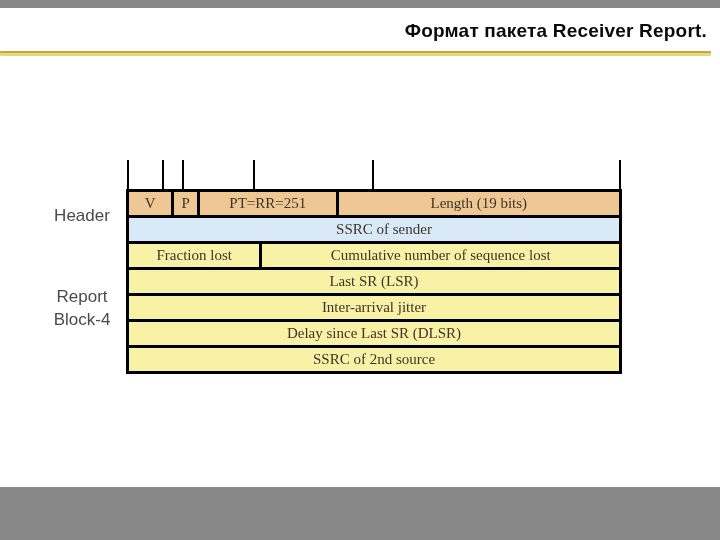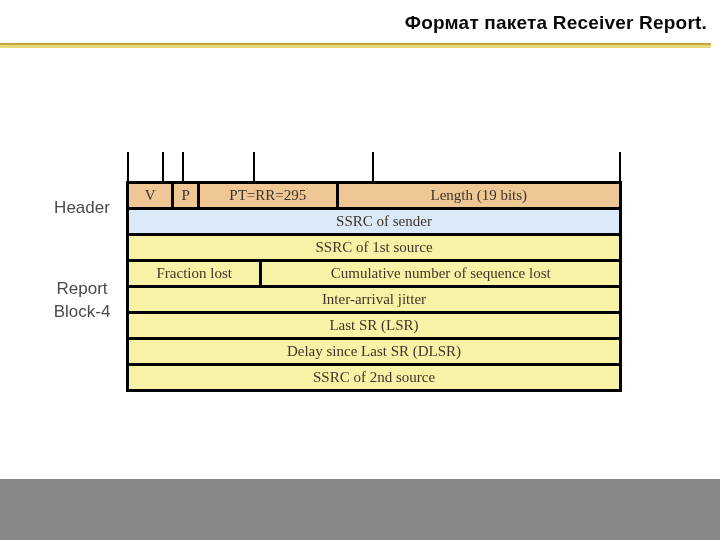--- a/index.html
+++ b/index.html
@@ -1,19 +1,19 @@
 <!DOCTYPE html>
 <html style="--header-row-bg: #eec795; --sender-row-bg: #d9e9f7; --report-row-bg: #f8f2a6; --accent-line: #c3a73e;"><head>
 <meta charset="utf-8">
 <style>
   html,body { margin:0; padding:0; background:#888; }
   .slide {
     position:relative; width:720px; height:479px; background:#ffffff;
     overflow:hidden; font-family:"Liberation Sans", sans-serif;
-    margin:0 auto;
+    margin:8px auto;
   }
   .title {
     position:absolute; top:12px; right:13px;
     font-size:19px; font-weight:bold; color:#0a0a0a;
     letter-spacing:0.2px;
   }
   .accent-rule {
     position:absolute; top:43px; left:0; width:711px; height:5px;
     background:linear-gradient(to bottom, var(--accent-line, #c3a73e) 0 45%, #e9d87b 45% 100%);
     border-radius:1px;
@@ -75,44 +75,41 @@
     <div class="tick" style="left:253px"></div>
     <div class="tick" style="left:372px"></div>
     <div class="tick" style="left:619px"></div>
   </div>
 
   <div class="ptable">
 
     <div class="prow header-row">
       <div class="pcell w-v">V</div>
       <div class="pcell w-p">P</div>
-      <div class="pcell w-pt">PT=RR=295</div>
+      <div class="pcell w-pt">PT=RR=251</div>
       <div class="pcell w-len">Length (19 bits)</div>
     </div>
 
     <div class="prow sender-row">
       <div class="pcell">SSRC of sender</div>
     </div>
 
-    <div class="prow">
-      <div class="pcell">SSRC of 1st source</div>
-    </div>
 
     <div class="prow">
       <div class="pcell w-frac">Fraction lost</div>
       <div class="pcell w-cum">Cumulative number of sequence lost</div>
     </div>
 
 
     <div class="prow">
-      <div class="pcell">Inter-arrival jitter</div>
+      <div class="pcell">Last SR (LSR)</div>
     </div>
 
     <div class="prow">
-      <div class="pcell">Last SR (LSR)</div>
+      <div class="pcell">Inter-arrival jitter</div>
     </div>
 
     <div class="prow">
       <div class="pcell">Delay since Last SR (DLSR)</div>
     </div>
 
     <div class="prow">
       <div class="pcell">SSRC of 2nd source</div>
     </div>
 

